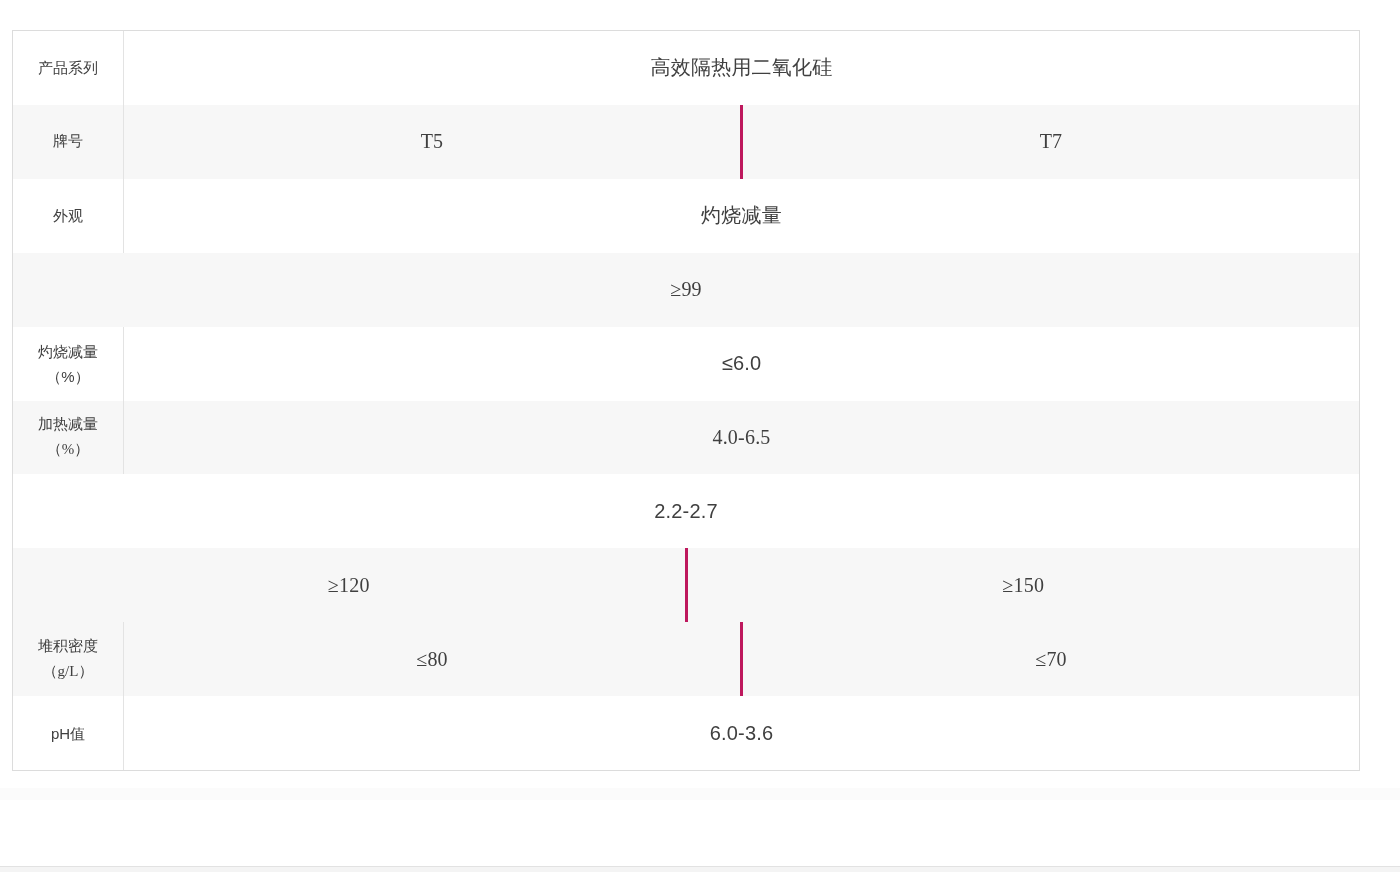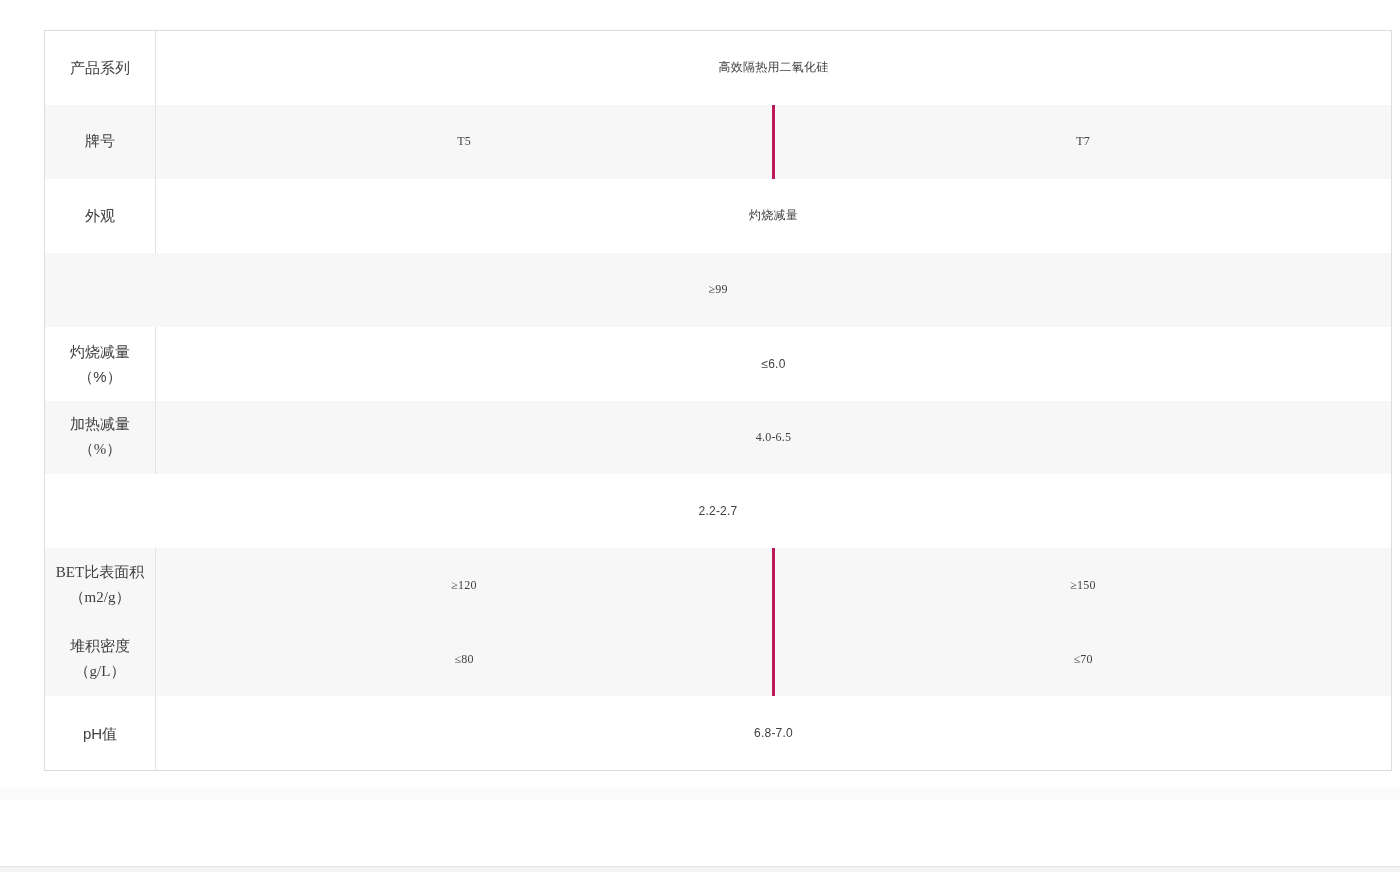--- a/index.html
+++ b/index.html
@@ -5,21 +5,21 @@
   * { margin: 0; padding: 0; box-sizing: border-box; }
   html, body {
     width: 1400px; height: 872px;
     background: #ffffff;
     font-family: "Liberation Sans", "DejaVu Sans", sans-serif;
     position: relative;
     overflow: hidden;
   }
   .spec-table {
     position: absolute;
-    left: 44px; top: 30px;
+    left: 12px; top: 30px;
     width: 1348px; height: 741px;
     border: 1px solid #dcdcdc;
     background: #ffffff;
     display: flex;
     flex-direction: column;
   }
   .row { flex: 1; display: flex; align-items: stretch; }
   .row.striped { background: #f7f7f7; font-family: Liberation Serif, serif; }
   .cell {
     display: flex;
@@ -31,21 +31,21 @@
   .label-cell {
     width: 111px;
     min-width: 111px;
     border-right: 1px solid #e3e3e3;
     flex-direction: column;
     font-size: 15px;
     line-height: 25px;
     padding: 2px 4px;
   }
   .label-line:empty { display: none; }
-  .value-cell { flex: 1; font-size: 12px; letter-spacing: 0.2px; }
+  .value-cell { flex: 1; font-size: 20px; letter-spacing: 0.2px; }
   .col-t5 { border-right: 3px solid #be185d; }
   .white-marker {
     position: absolute;
     left: 646px; top: 78px;
     width: 42px; height: 16px;
     border-radius: 8px;
     background: rgba(255,255,255,0.88);
   }
   .faint-band {
     position: absolute;
@@ -109,43 +109,39 @@
       <span class="label-line">（%）</span>
     </div>
     <div class="cell value-cell">4.0-6.5</div>
   </div>
 
   <div class="row">
     <div class="cell value-cell">2.2-2.7</div>
   </div>
 
   <div class="row striped">
-    <div class="cell label-cell">
-      <span class="label-line">BET比表面积</span>
-      <span class="label-line">（m2/g）</span>
-    </div>
     <div class="cell value-cell col-t5">≥120</div>
     <div class="cell value-cell">≥150</div>
   </div>
 
 
   <div class="row striped">
     <div class="cell label-cell">
       <span class="label-line">堆积密度</span>
       <span class="label-line">（g/L）</span>
     </div>
     <div class="cell value-cell col-t5">≤80</div>
     <div class="cell value-cell">≤70</div>
   </div>
 
   <div class="row">
     <div class="cell label-cell">
       <span class="label-line">pH值</span>
 
     </div>
-    <div class="cell value-cell">6.8-7.0</div>
+    <div class="cell value-cell">6.0-3.6</div>
   </div>
 
 </div>
 
 <div class="white-marker"></div>
 <div class="faint-band"></div>
 <div class="footer-edge"></div>
 
 </body></html>

